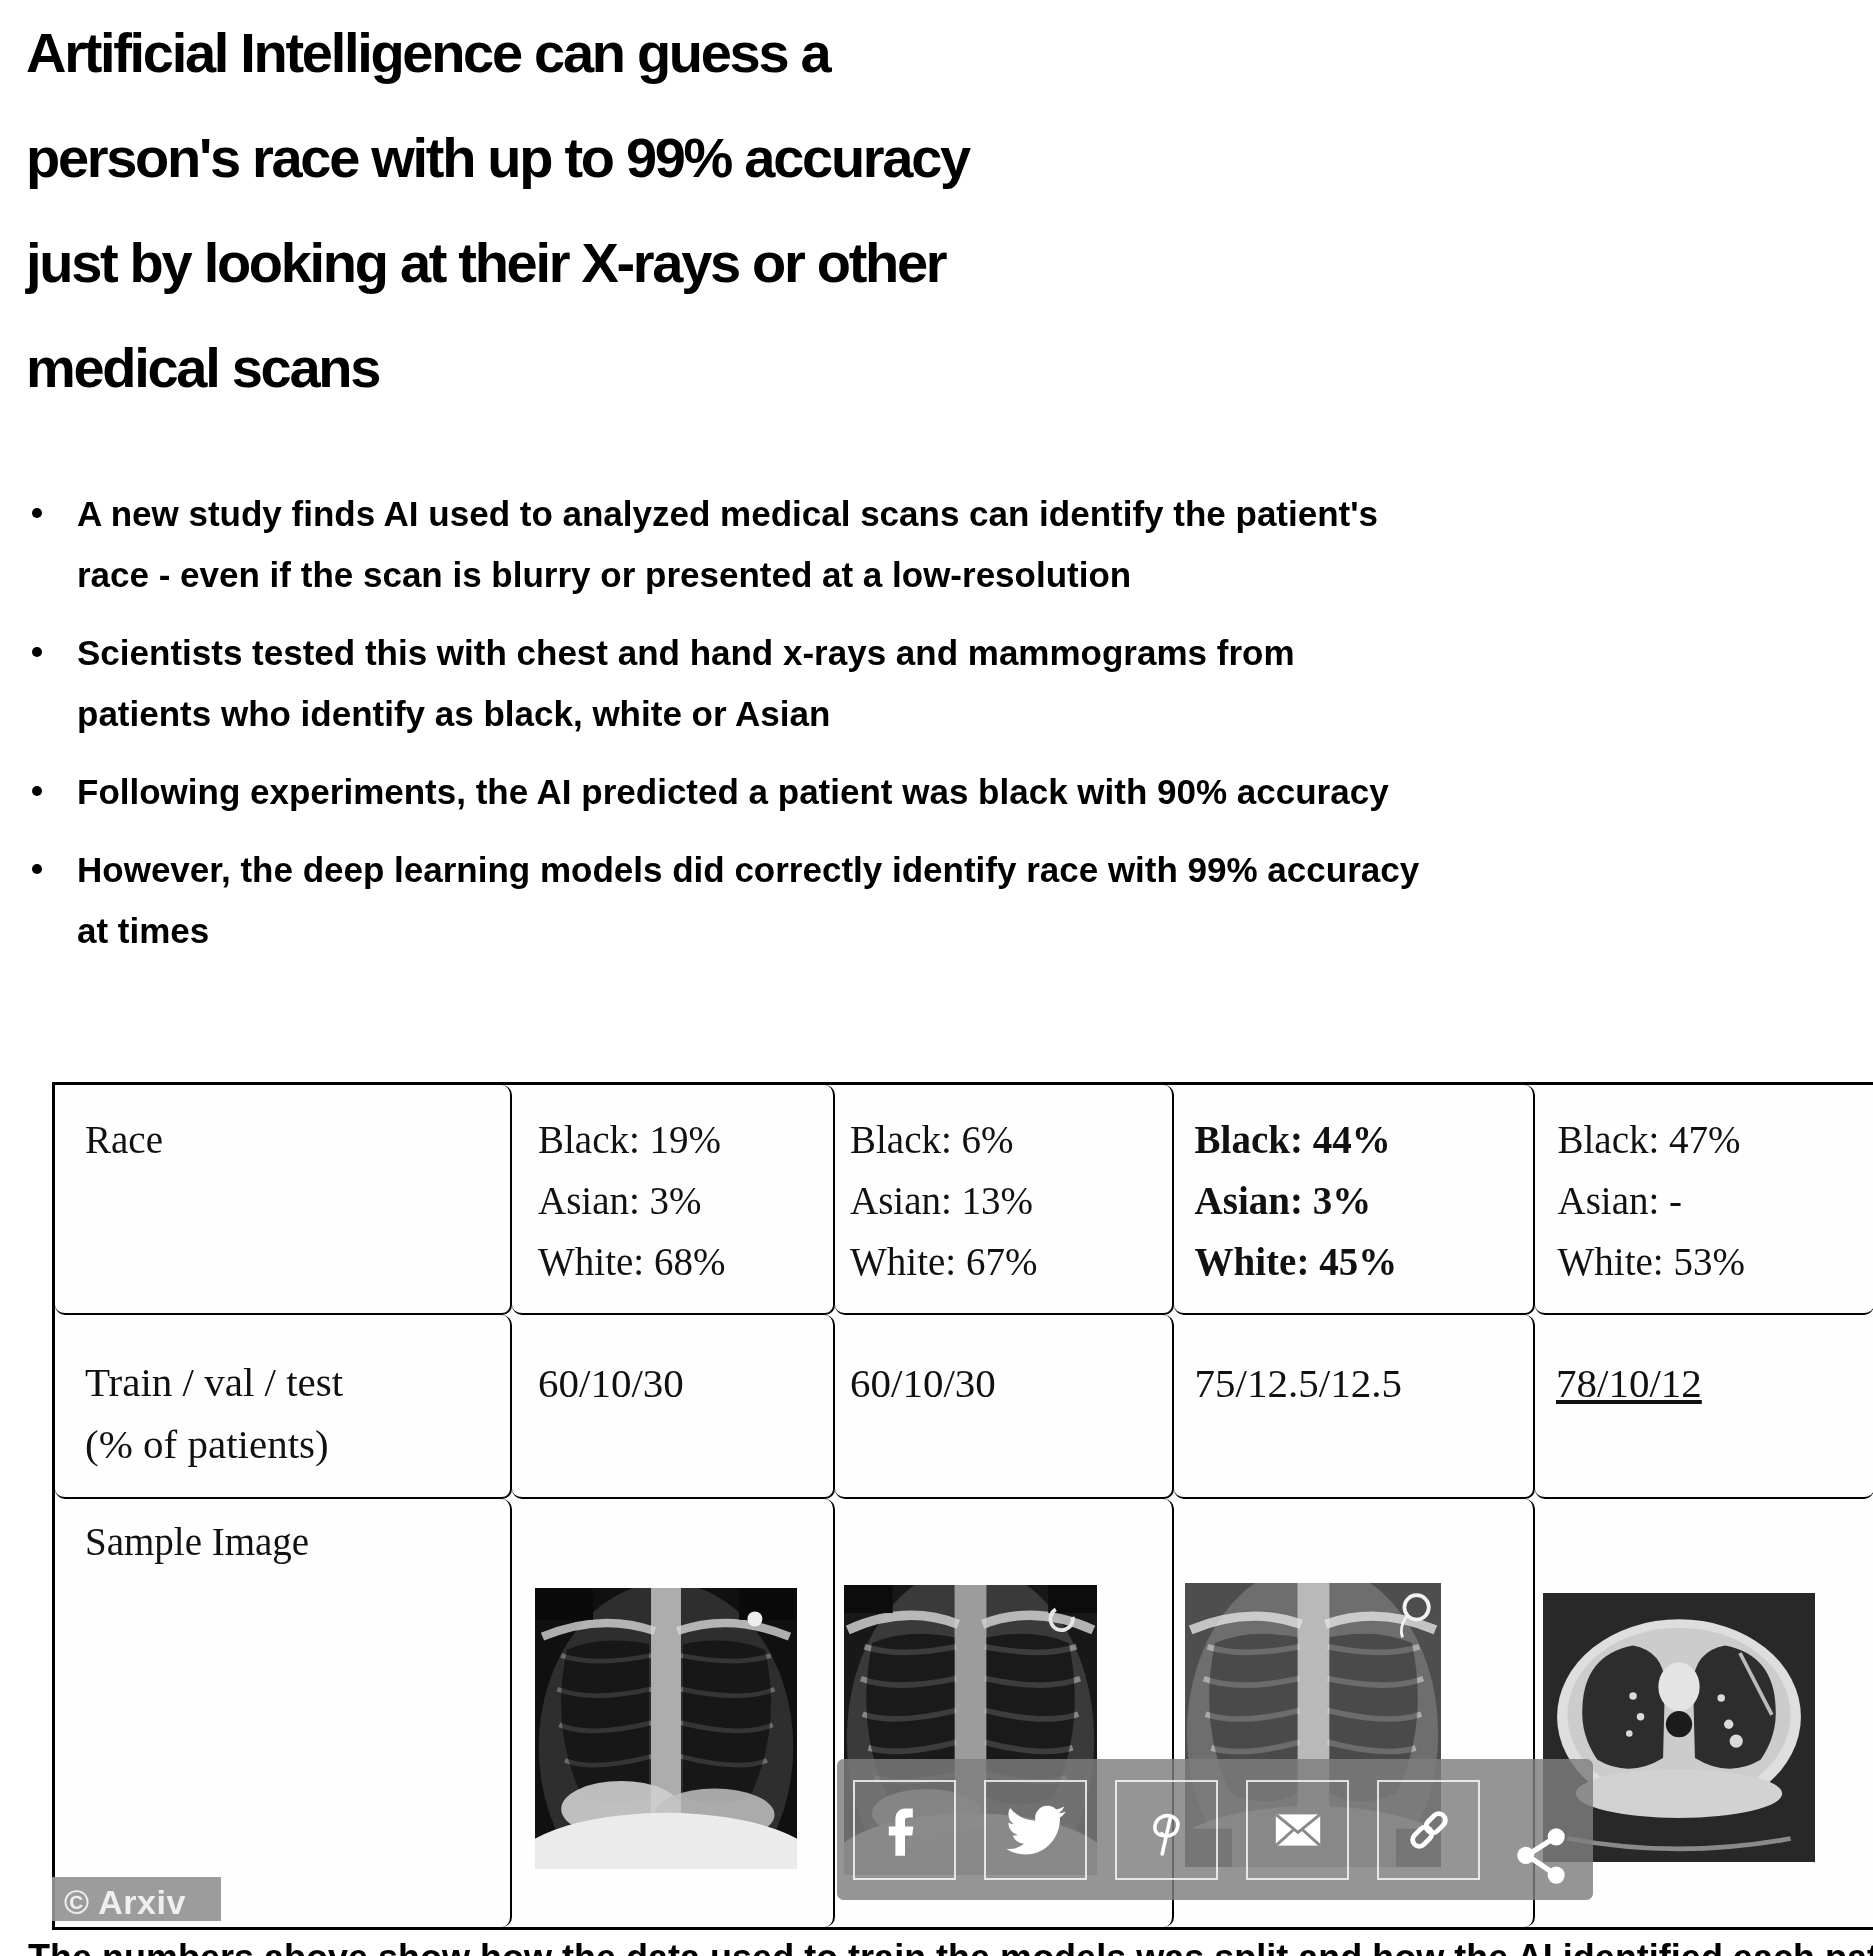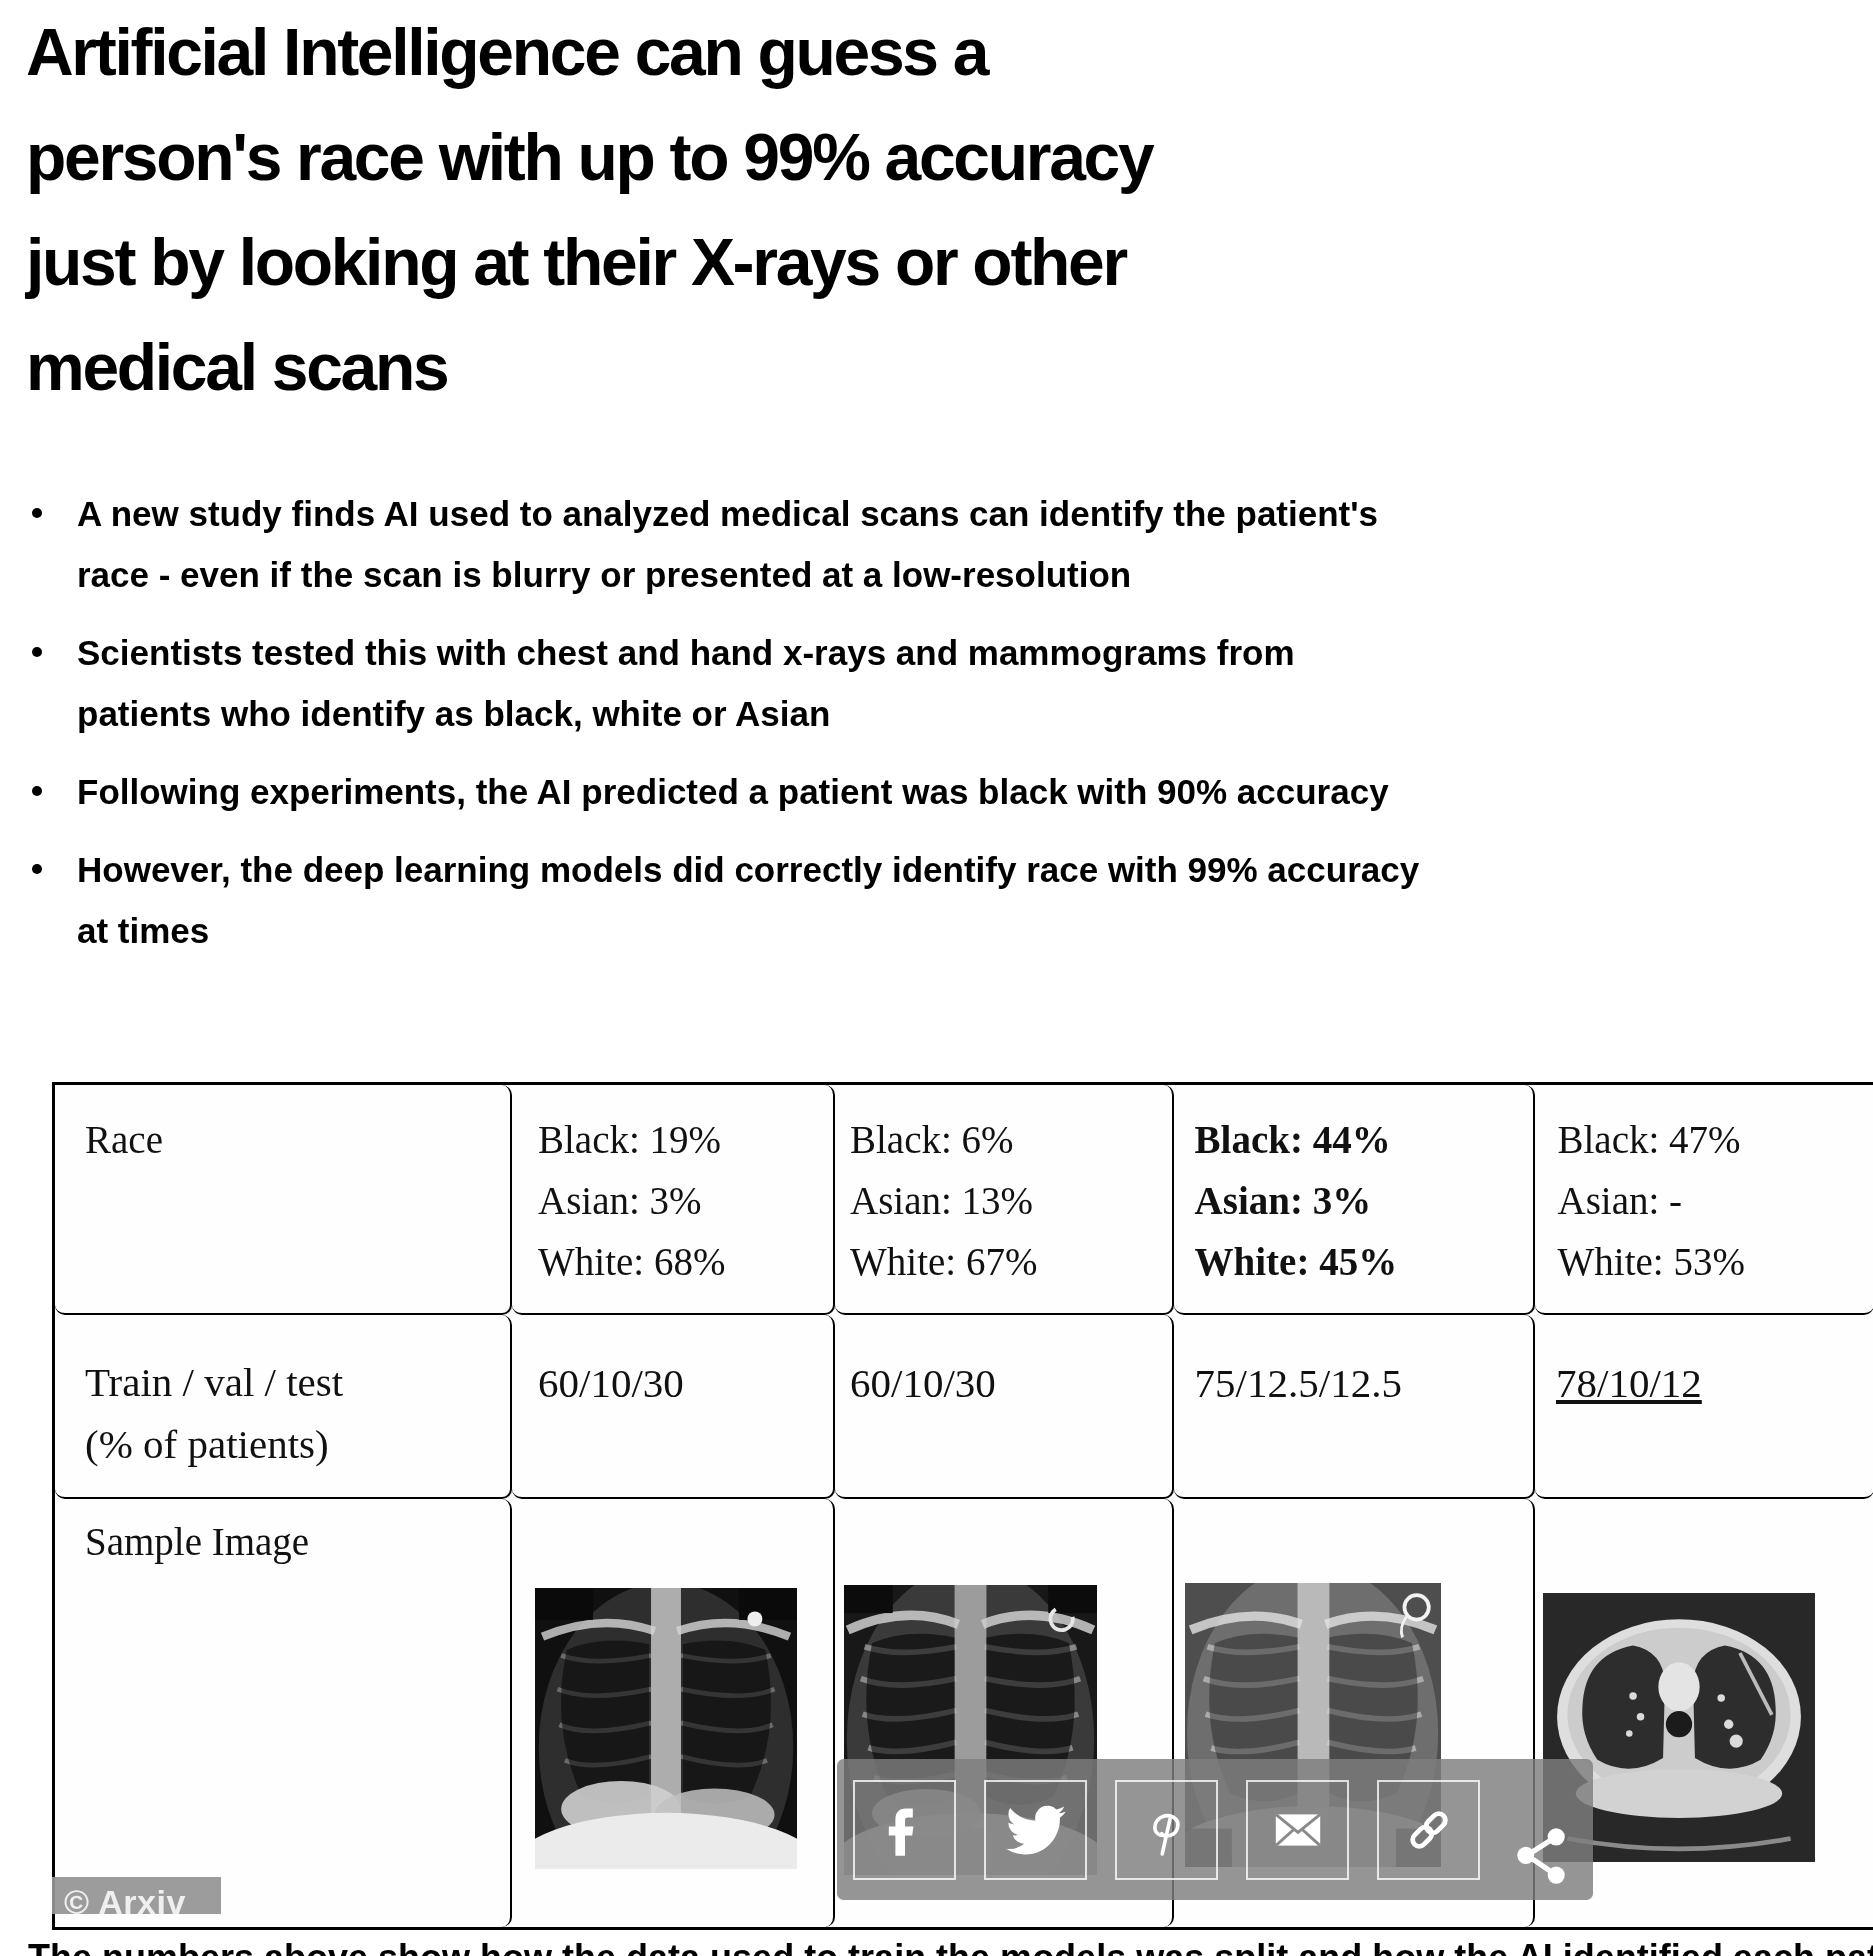--- a/index.html
+++ b/index.html
@@ -10,21 +10,21 @@
     overflow:hidden;
     font-family:"Liberation Sans", sans-serif;
     color:#000;
   }
 
   
   .headline {
     position:absolute; left:26px; top:0; width:1844px;
   }
   .headline .hl {
-    font-size:66px; line-height:105px; font-weight:bold;
+    font-size:56px; line-height:105px; font-weight:bold;
     letter-spacing:-2.3px; white-space:nowrap; color:#000;
   }
 
   
   .bullets {
     position:absolute; left:28px; top:483px; width:1396px;
     list-style:none;
   }
   .bullets li {
     position:relative; padding-left:49px; margin-bottom:17px;
@@ -53,21 +53,21 @@
   .cell.lastcol { border-right:none; }
   .cell.lastrow { border-bottom:none; }
   .cell.labelcol { padding-left:30px; }
   .cell.r2 { font-size:41px; line-height:62px; padding-top:37px; }
   .cell.r3 { padding-top:12px; }
   .imgwrap { position:absolute; z-index:1; }
   .imgwrap svg { display:block; width:100%; height:100%; }
 
   
   .credit {
-    position:absolute; left:52px; top:1877px; width:169px; height:37px;
+    position:absolute; left:52px; top:1877px; width:169px; height:44px;
     background:rgba(148,148,148,0.93); color:#efefef;
     font-size:34px; font-weight:bold; line-height:51px; padding-left:12px;
     z-index:7; letter-spacing:0.5px;
   }
 
   
   .share-bar {
     position:absolute; left:837px; top:1759px; width:756px; height:141px;
     background:rgba(126,126,126,0.82); border-radius:6.6px;
     display:flex; align-items:center; padding-left:16px; gap:28px;

